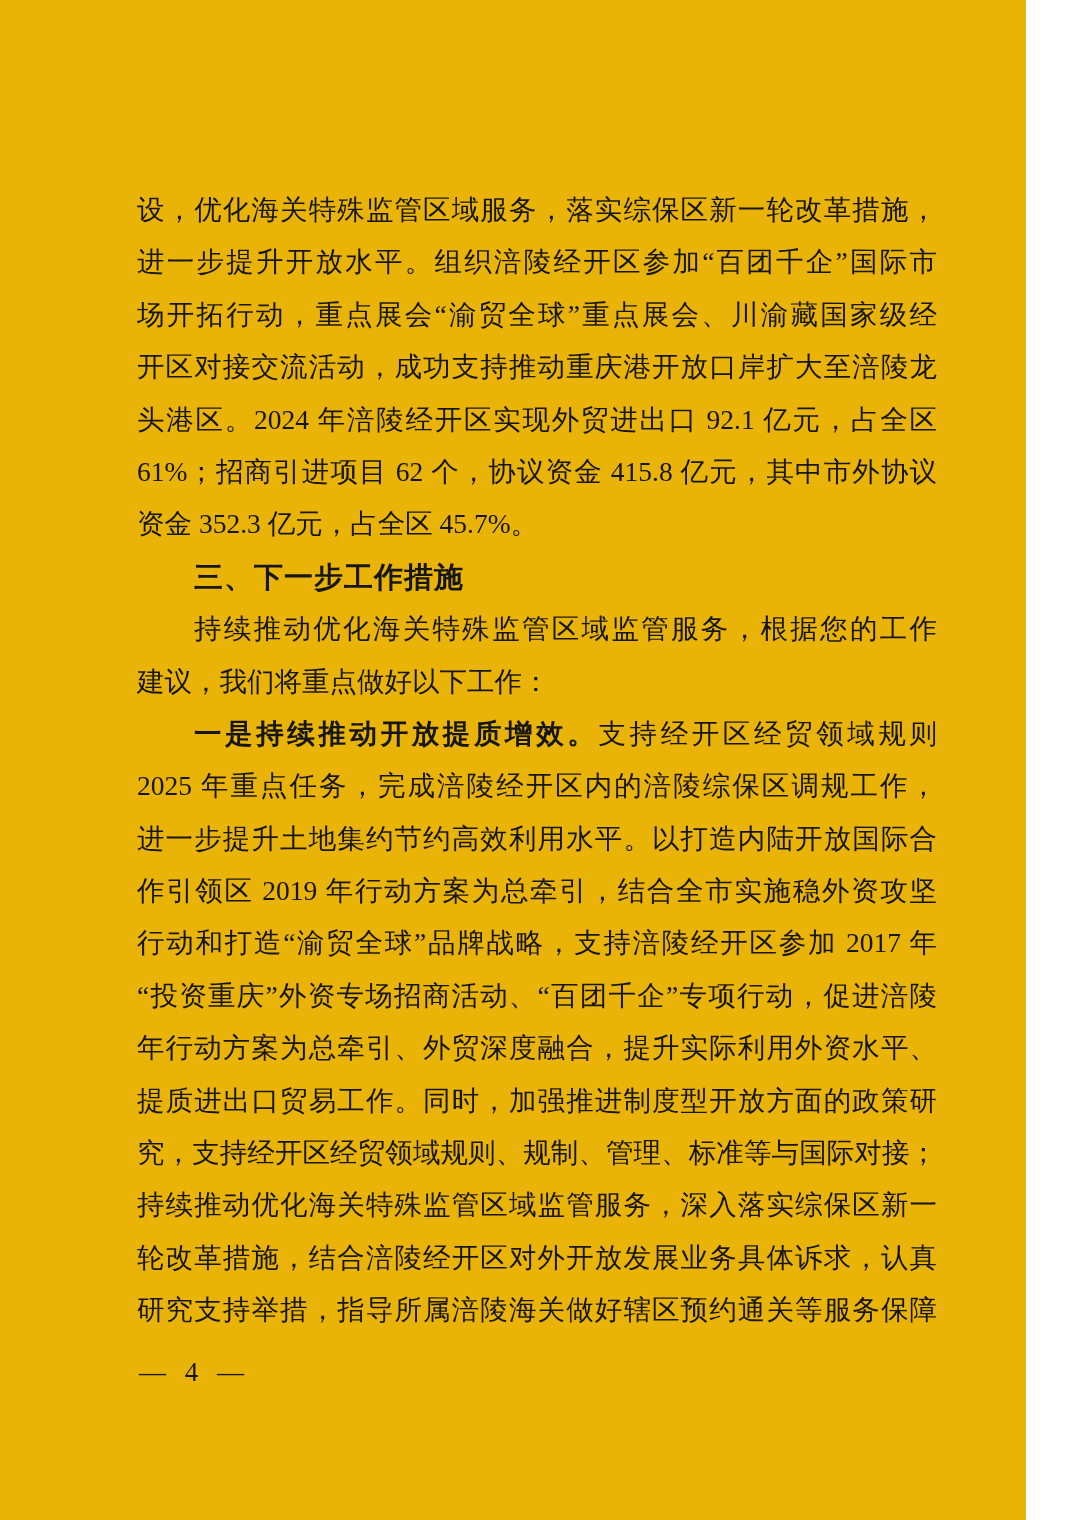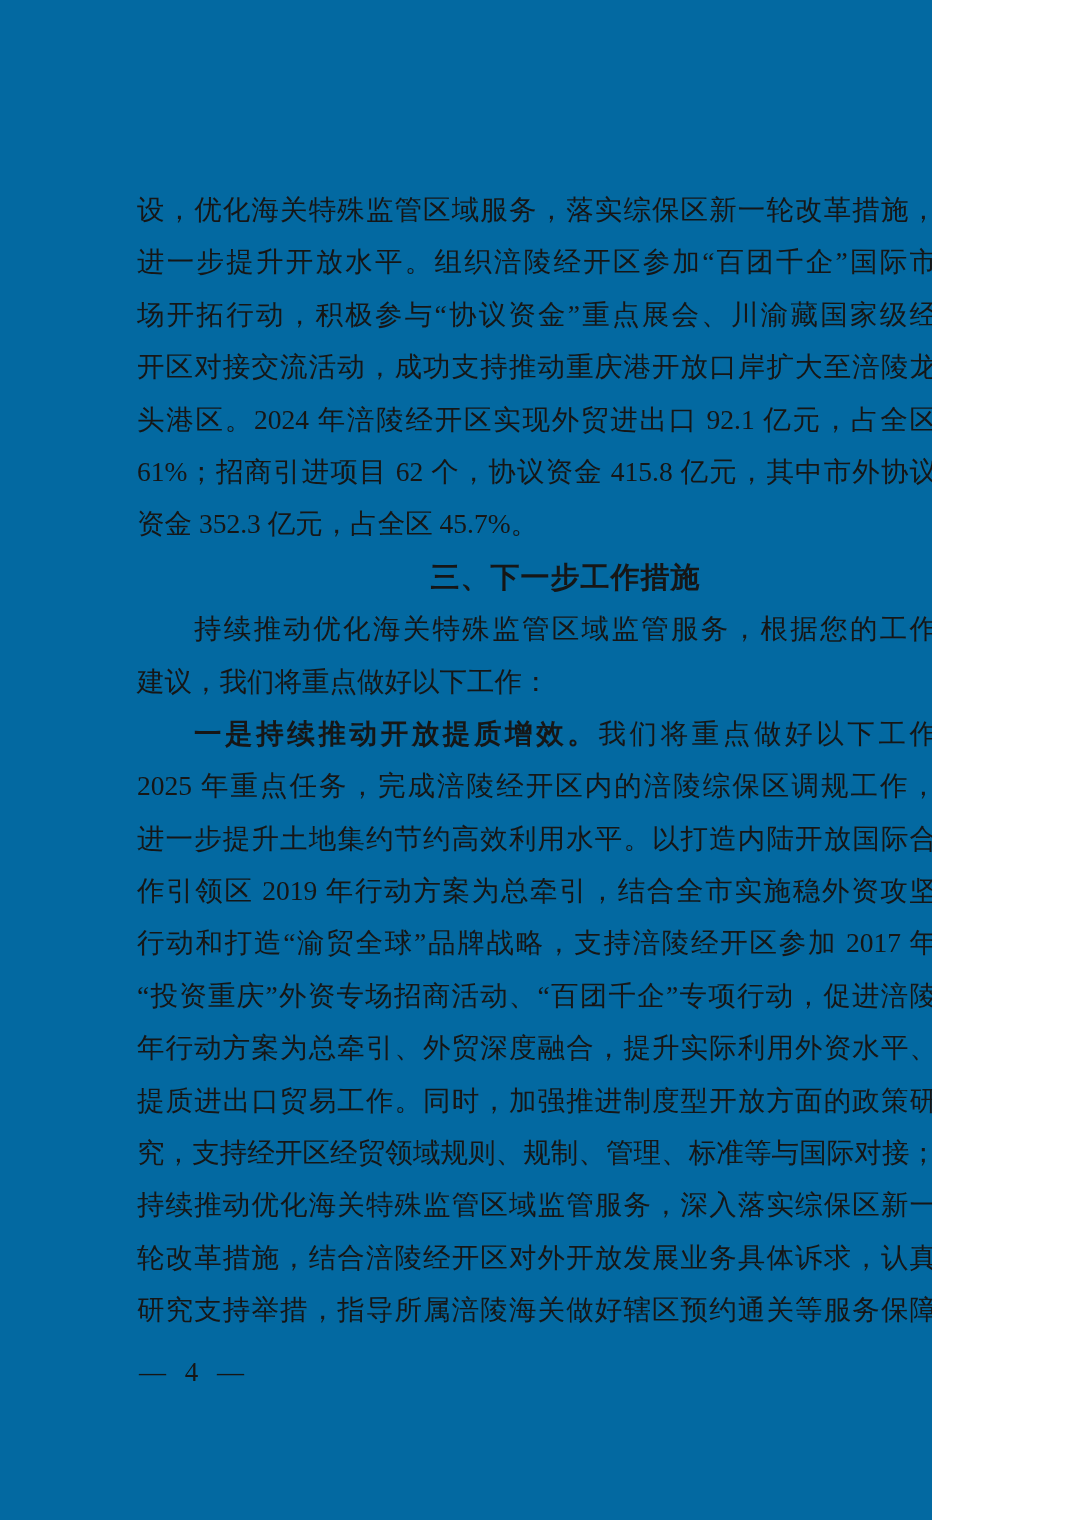--- a/index.html
+++ b/index.html
@@ -2,23 +2,23 @@
 <html><head>
 <meta charset="utf-8">
 <style>
   html, body {
     margin: 0;
     padding: 0;
     background: #ffffff;
   }
   .page {
     position: relative;
-    width: 932px;
+    width: 1026px;
     height: 1520px;
-    background: #0369a1;
+    background: #eab308;
     overflow: hidden;
     font-family: "Liberation Serif", "DejaVu Serif", serif;
     color: #161616;
   }
   .content {
     position: absolute;
     left: 137px;
     top: 184px;
     width: 800px;
   }
@@ -35,21 +35,20 @@
     -moz-text-align-last: justify;
   }
   .indent {
     text-indent: 57px;
   }
   .heading {
     font-family: "Liberation Sans", "DejaVu Sans", sans-serif;
     font-weight: 700;
     font-size: 29px;
     letter-spacing: 1px;
-    text-align: center;
   }
   .lead-bold {
     font-weight: 700;
   }
   .footer {
     position: absolute;
     left: 139px;
     top: 1352px;
     font-size: 27px;
     line-height: 40px;
@@ -57,29 +56,29 @@
     color: #161616;
   }
 </style>
 </head>
 <body>
 
 <div class="page">
   <div class="content" id="content">
       <div class="line jlast">设，优化海关特殊监管区域服务，落实综保区新一轮改革措施，</div>
       <div class="line jlast">进一步提升开放水平。组织涪陵经开区参加“百团千企”国际市</div>
-      <div class="line jlast">场开拓行动，积极参与“协议资金”重点展会、川渝藏国家级经</div>
+      <div class="line jlast">场开拓行动，重点展会“渝贸全球”重点展会、川渝藏国家级经</div>
       <div class="line jlast">开区对接交流活动，成功支持推动重庆港开放口岸扩大至涪陵龙</div>
       <div class="line jlast">头港区。2024 年涪陵经开区实现外贸进出口 92.1 亿元，占全区</div>
       <div class="line jlast">61%；招商引进项目 62 个，协议资金 415.8 亿元，其中市外协议</div>
       <div class="line">资金 352.3 亿元，占全区 45.7%。</div>
       <div class="line heading indent">三、下一步工作措施</div>
       <div class="line indent jlast">持续推动优化海关特殊监管区域监管服务，根据您的工作</div>
       <div class="line">建议，我们将重点做好以下工作：</div>
-      <div class="line indent jlast"><span class="lead-bold">一是持续推动开放提质增效。</span><span>我们将重点做好以下工作</span></div>
+      <div class="line indent jlast"><span class="lead-bold">一是持续推动开放提质增效。</span><span>支持经开区经贸领域规则</span></div>
       <div class="line jlast">2025 年重点任务，完成涪陵经开区内的涪陵综保区调规工作，</div>
       <div class="line jlast">进一步提升土地集约节约高效利用水平。以打造内陆开放国际合</div>
       <div class="line jlast">作引领区 2019 年行动方案为总牵引，结合全市实施稳外资攻坚</div>
       <div class="line jlast">行动和打造“渝贸全球”品牌战略，支持涪陵经开区参加 2017 年</div>
       <div class="line jlast">“投资重庆”外资专场招商活动、“百团千企”专项行动，促进涪陵</div>
       <div class="line jlast">年行动方案为总牵引、外贸深度融合，提升实际利用外资水平、</div>
       <div class="line jlast">提质进出口贸易工作。同时，加强推进制度型开放方面的政策研</div>
       <div class="line jlast">究，支持经开区经贸领域规则、规制、管理、标准等与国际对接；</div>
       <div class="line jlast">持续推动优化海关特殊监管区域监管服务，深入落实综保区新一</div>
       <div class="line jlast">轮改革措施，结合涪陵经开区对外开放发展业务具体诉求，认真</div>

